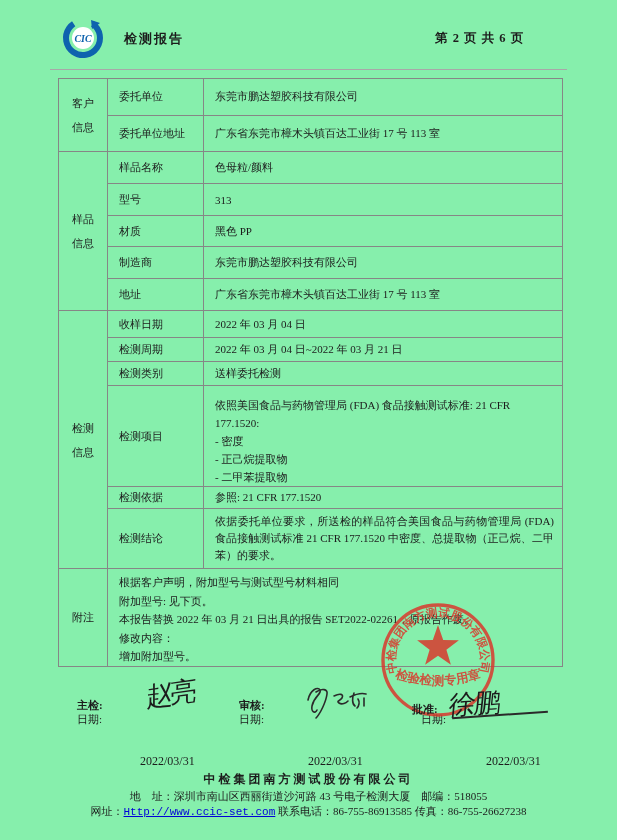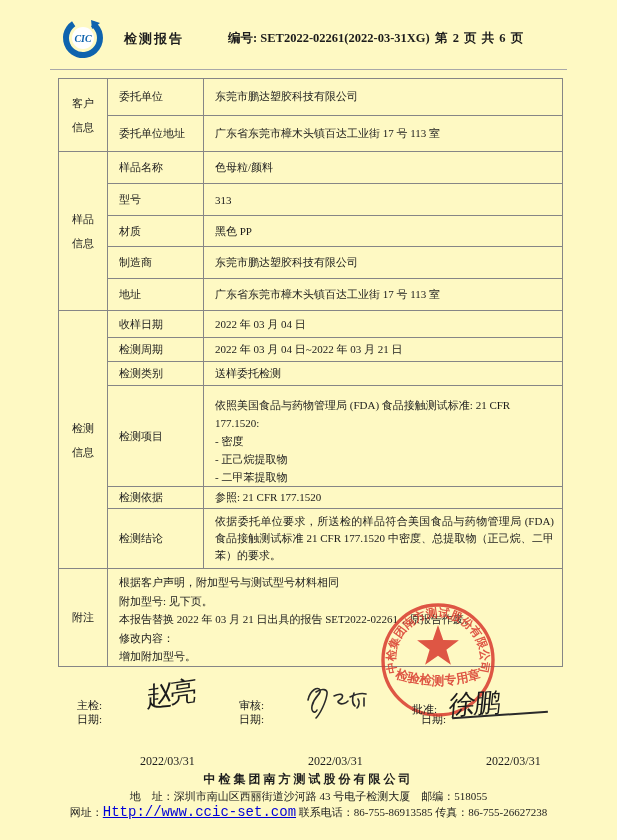--- a/index.html
+++ b/index.html
@@ -1,18 +1,18 @@
 <!DOCTYPE html>
 <html><head>
 <meta charset="utf-8">
 <style>
   * { margin:0; padding:0; box-sizing:border-box; }
   html,body { background:#ffffff; }
   .page {
-    position:relative; width:617px; height:840px; background:#fef9c3;
+    position:relative; width:617px; height:840px; background:#86efac;
     font-family:"Liberation Serif","DejaVu Serif",serif; color:#1c1c1c;
     overflow:hidden;
   }
   
   .logo { position:absolute; left:61px; top:16px; width:44px; height:44px; }
   .hdr-title { position:absolute; left:124px; top:30px; font-size:13px; font-weight:bold; letter-spacing:2px; }
   .hdr-no { position:absolute; left:228px; top:30px; font-size:12.5px; font-weight:bold; }
   .hdr-page { position:absolute; left:435px; top:30px; font-size:12.5px; font-weight:bold; letter-spacing:1px; }
   .hdr-rule { position:absolute; left:50px; top:69px; width:517px; height:1px; background:#a8a8a8; }
   
@@ -21,49 +21,48 @@
     border-collapse:collapse; table-layout:fixed; font-size:11px;
   }
   table.report td { border:1px solid #868686; vertical-align:middle; }
   td.g { text-align:center; line-height:24px; padding:12px; }
   td.l { padding-left:11px; }
   td.v { padding-left:11px;margin-top:12px; }
   td.v.multi { vertical-align:top; padding-top:10px; line-height:18px; }
   td.v.wrap { line-height:17px; padding:4px 8px 4px 11px; text-align:justify; }
   td.notes-cell { vertical-align:top; padding:4px 8px 0 11px; line-height:18.5px; }
   
-  .sig-label { position:absolute; font-size:11px; }
+  .sig-label { position:absolute; font-size:11px;font-weight:bold; }
   .sig-name { position:absolute; font-size:27px; color:#1b1b1b; white-space:nowrap; }
   .sig1 { left:146px; top:676px; transform:rotate(-8deg) skewX(-8deg); letter-spacing:-3px; }
   .sig3 { left:449px; top:686px; transform:rotate(-4deg) skewX(-10deg); letter-spacing:-2px; z-index:5; }
   .sig3-line { position:absolute; left:452px; top:714px; width:96px; height:2px; background:#2a2a2a; transform:rotate(-4deg); z-index:5; }
   .scribble { position:absolute; left:302px; top:680px; }
   .date-label { position:absolute; top:712px; font-size:11px; }
   .date-value { position:absolute; top:754px; font-size:12px; }
   
   .stamp { position:absolute; left:372px; top:594px; width:132px; height:132px; opacity:0.85; z-index:4; pointer-events:none; }
   
   .ft-company { position:absolute; left:0; top:771px; width:617px; text-align:center; font-size:12px; font-weight:bold; letter-spacing:3px; }
   .ft-line1 { position:absolute; left:0; top:789px; width:617px; text-align:center; font-size:11px; }
   .ft-line2 { position:absolute; left:0; top:804px; width:617px; text-align:center; font-size:11px; }
-  .ft-url { color:#0000d8; text-decoration:underline; font-family:"Liberation Mono","DejaVu Sans Mono",monospace; font-size:14px; }
+  .ft-url { color:#0000d8; text-decoration:underline; font-family:"Liberation Mono","DejaVu Sans Mono",monospace; font-size:11px; }
 </style>
 </head>
 <body>
 
 <div class="page">
 
   <svg class="logo" viewBox="0 0 44 44">
     <circle cx="22" cy="22" r="17" fill="none" stroke="#0e63ae" stroke-width="6" stroke-dasharray="86 21" transform="rotate(-55 22 22)"></circle>
     <polygon points="30,4 39,7 31,13" fill="#0e63ae"></polygon>
     <circle cx="22" cy="22" r="11" fill="#ffffff"></circle>
     <text x="22" y="26" text-anchor="middle" font-size="10" font-weight="bold" font-style="italic" fill="#0e63ae" font-family="Liberation Serif,serif">CIC</text>
   </svg>
   <div class="hdr-title">检测报告</div>
-  <div class="hdr-no">编号: SET2022-02261(2022-03-31XG)</div>
   <div class="hdr-page">第 2 页 共 6 页</div>
   <div class="hdr-rule"></div>
 
   <table class="report">
     <colgroup>
         <col style="width:49px">
         <col style="width:96px">
         <col style="width:359px">
       </colgroup>
     <tbody>

